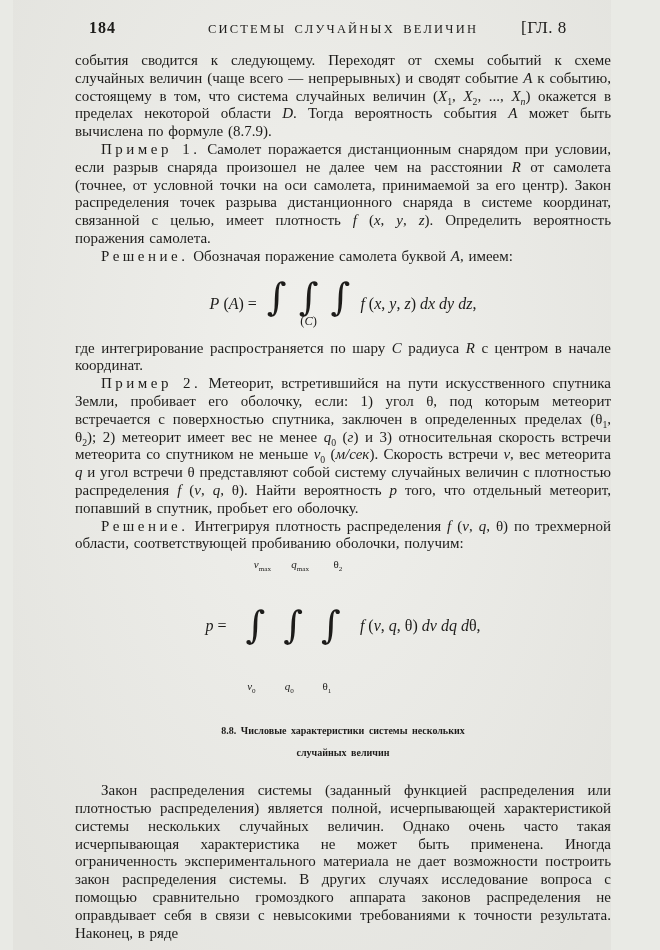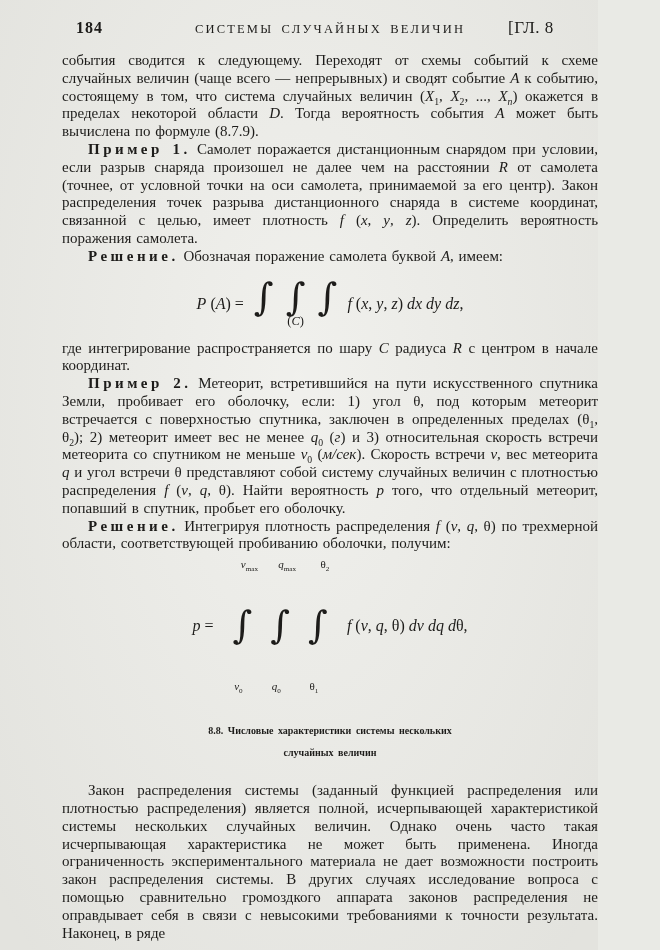--- a/index.html
+++ b/index.html
@@ -10,20 +10,21 @@
     color: #1d1c1a;
     -webkit-font-smoothing: antialiased;
   }
   .page {
     position: relative;
     width: 598px; height: 950px;
     overflow: hidden;
     background:
       radial-gradient(ellipse at 50% 40%, rgba(255,255,255,0.28), rgba(0,0,0,0.035) 95%),
       #ebebe6;
+    margin-left: 13px;
   }
   .text-col {
     position: absolute;
     left: 62px; top: 16px;
     width: 536px;
   }
   
   .hdr {
     display: flex;
     align-items: baseline;
@@ -54,21 +55,20 @@
   p.body {
     margin: 0;
     font-size: 15px;
     line-height: 17.8px;
     text-align: justify;
     word-spacing: 1px;
   }
   p.body.indent { text-indent: 26px; }
   .spaced {
     letter-spacing: 3.5px;
-    font-weight: bold;
   }
   i { font-style: italic; }
   sub { font-size: 0.65em; line-height: 0; }
   
   .formula {
     display: flex;
     justify-content: center;
     align-items: center;
     margin: 6px 0 4px 0;
     font-size: 16px;

